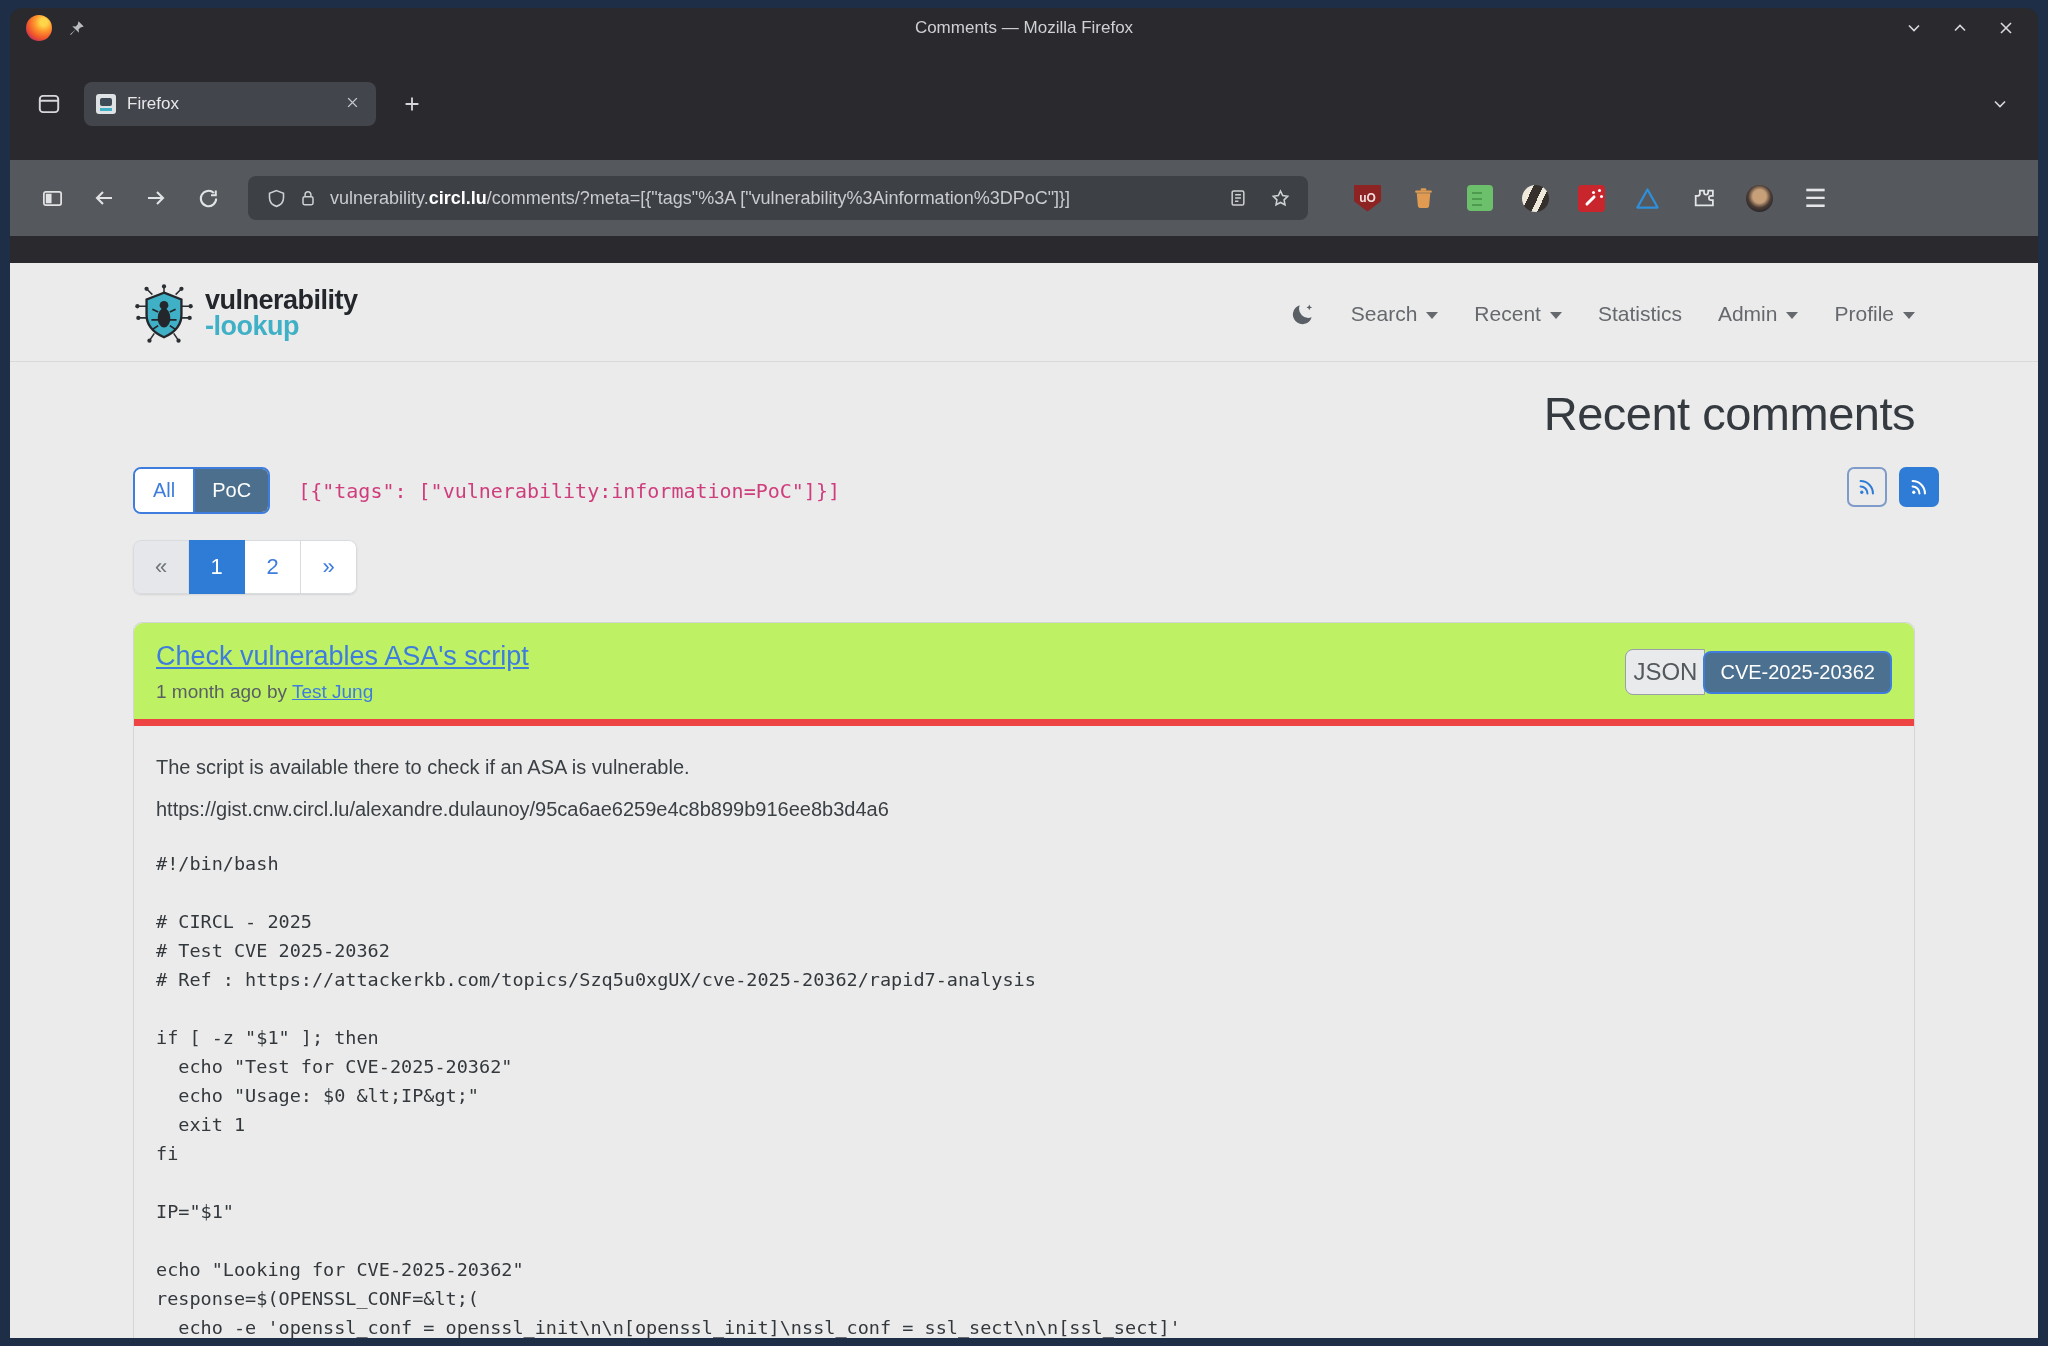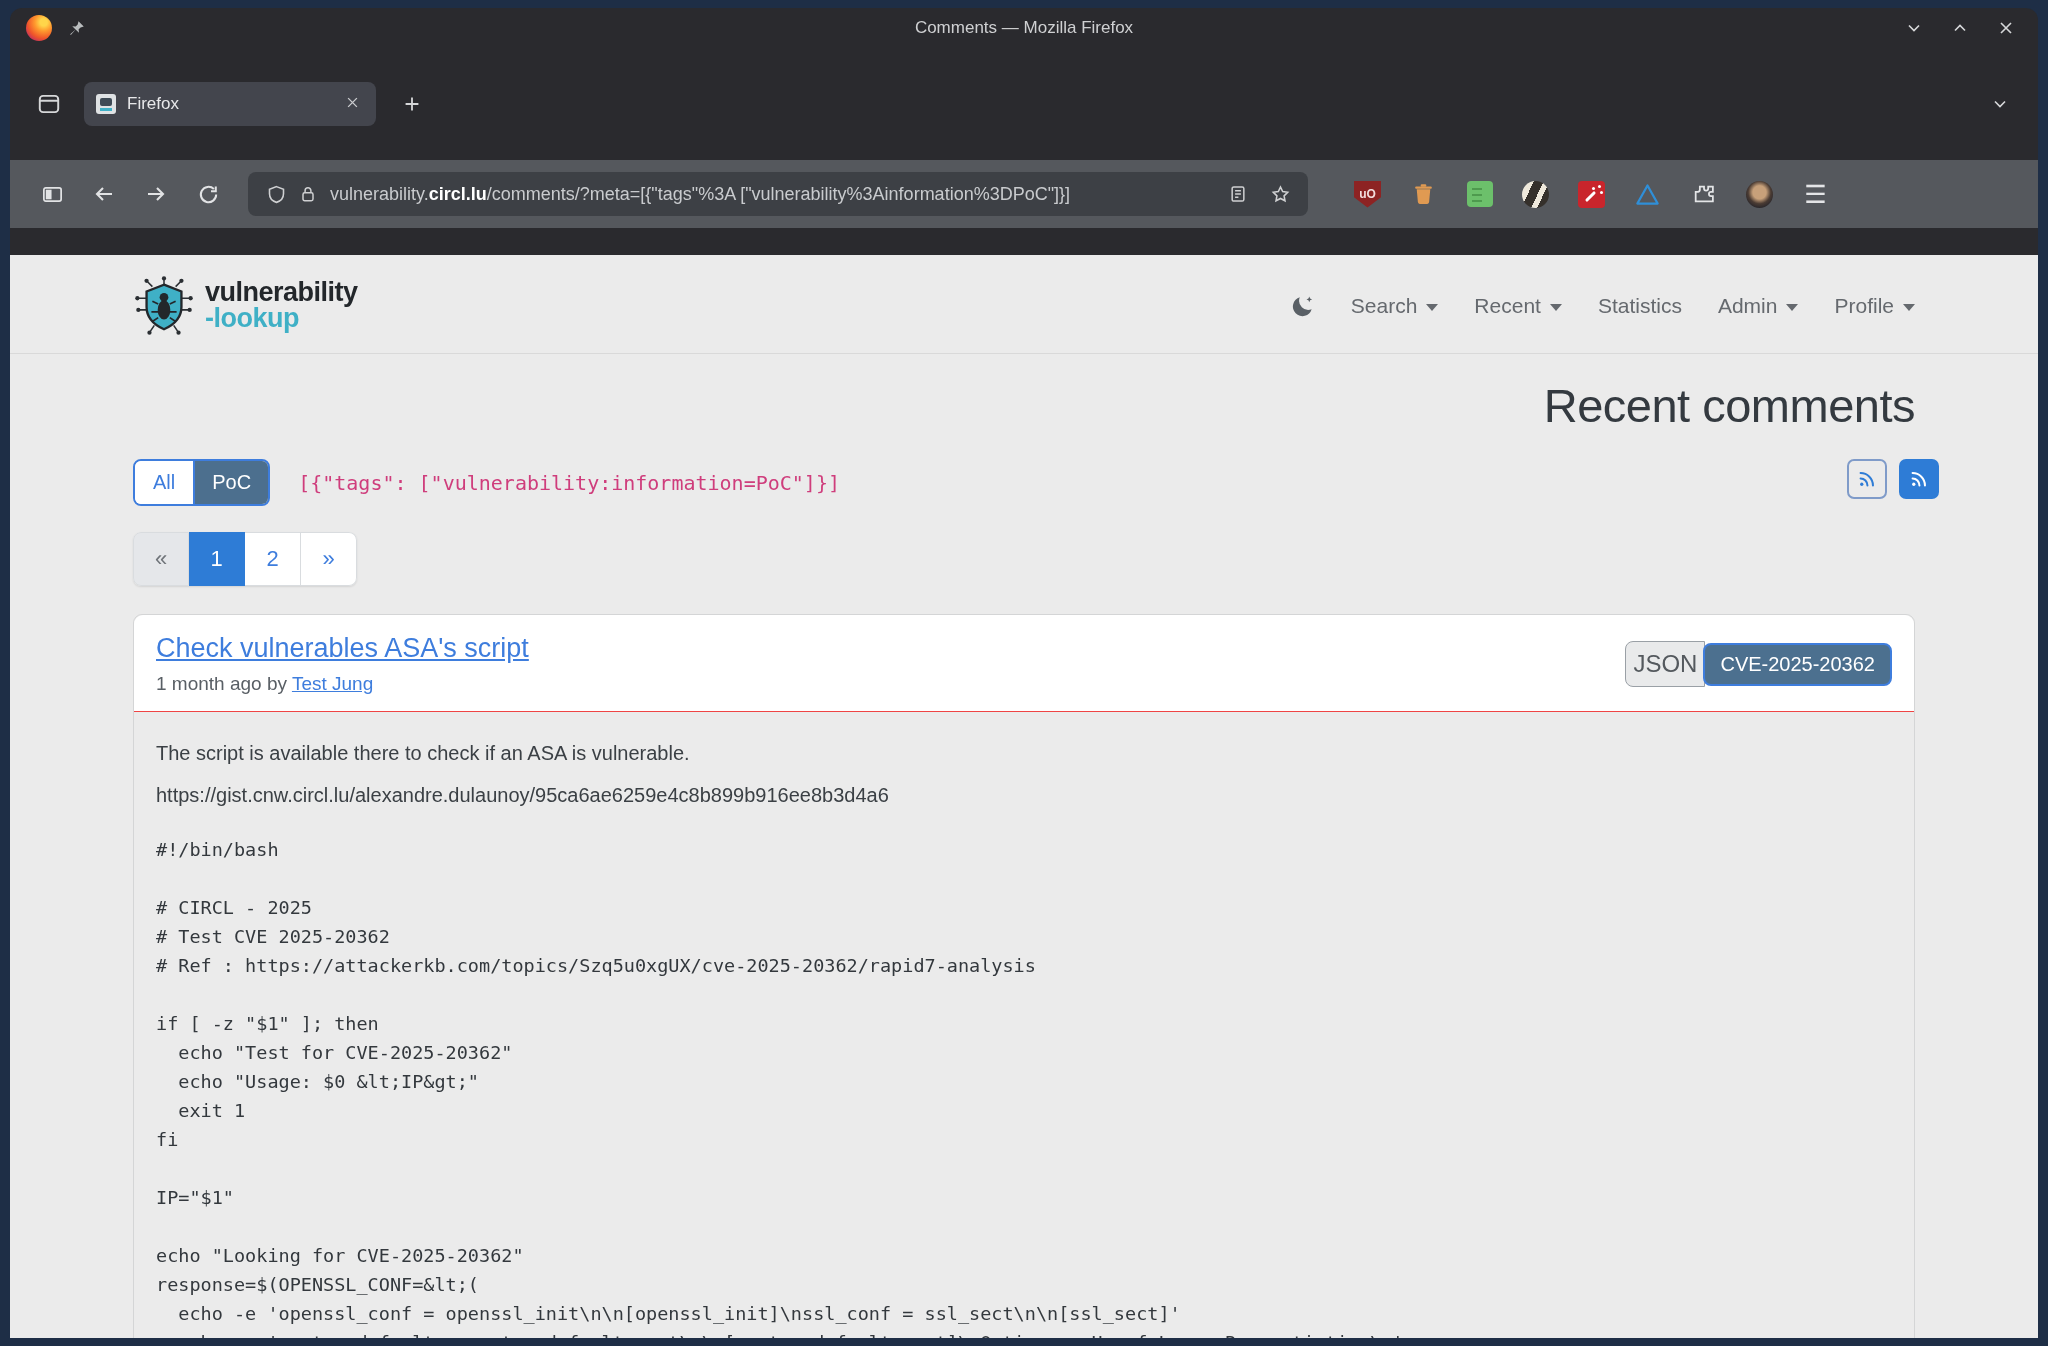--- a/index.html
+++ b/index.html
@@ -27,21 +27,21 @@
          display:flex; align-items:center; padding:0 12px; color:#e8e8ea; }
   .tab-favicon { width:20px; height:20px; border-radius:3px; background:#dfe2e4; position:relative; flex:none; }
   .tab-favicon::after { content:""; position:absolute; left:4px; top:4px; right:4px; bottom:8px; background:#3e4a55; border-radius:2px; }
   .tab-favicon::before { content:""; position:absolute; left:4px; bottom:3px; right:4px; height:3px; background:#3fb0c6; }
   .tab-label { margin-left:11px; font-size:17px; flex:1; }
   .tab-close { color:#c9cacd; padding:2px 4px; }
   .newtab-btn { margin-left:16px; width:40px; height:40px; display:flex; align-items:center; justify-content:center; }
   .alltabs-btn { position:absolute; right:18px; top:9px; width:40px; height:40px; display:flex; align-items:center; justify-content:center; }
 
   
-  .toolbar { height:68px; background:#55585d; display:flex; align-items:center; flex:none; padding:0 20px; }
+  .toolbar { height:76px; background:#55585d; display:flex; align-items:center; flex:none; padding:0 20px; }
   .tb-btn { width:44px; height:44px; display:flex; align-items:center; justify-content:center; border-radius:6px; flex:none; }
   .tb-btn + .tb-btn { margin-left:8px; }
   .urlbar { margin-left:18px; width:1060px; height:44px; background:#3d4045; border-radius:8px;
             display:flex; align-items:center; padding:0 12px; flex:none; }
   .urlbar .u-icon { display:flex; align-items:center; justify-content:center; width:32px; height:32px; flex:none; }
   .url-text { margin-left:6px; font-size:18px; color:#c9cbce; white-space:nowrap; overflow:hidden; flex:1; }
   .url-text .domain { color:#ffffff; font-weight:700; }
   .url-actions { display:flex; align-items:center; gap:10px; }
   .ext-area { display:flex; align-items:flex-start; gap:29px; margin-left:46px; }
   .ext { width:27px; height:27px; position:relative; display:flex; align-items:center; justify-content:center; }
@@ -92,21 +92,21 @@
                 box-shadow:0 1px 2px rgba(0,0,0,0.10); }
   .page-item { min-width:56px; height:54px; display:flex; align-items:center; justify-content:center;
                font-size:22px; background:#ffffff; color:#3e7ddd; border:1px solid #d9dcdf; border-left:none; }
   .page-item:first-child { border-left:1px solid #d9dcdf; border-radius:8px 0 0 8px; }
   .page-item:last-child { border-radius:0 8px 8px 0; }
   .page-item.disabled { background:#e5e7ea; color:#70757a; }
   .page-item.active { background:#2e7cd6; border-color:#2e7cd6; color:#ffffff; }
 
   
   .card { margin-top:28px; border:1px solid #d4d5d6; border-radius:9px 9px 0 0; }
-  .card-header { background:#ffffff; border-bottom:1px solid #ef4444; border-radius:9px 9px 0 0;
+  .card-header { background:#bef264; border-bottom:7px solid #ef4444; border-radius:9px 9px 0 0;
                  padding:18px 22px 16px; display:flex; align-items:center; }
   .comment-title { font-size:27px; font-weight:500; color:#3e7ddd; text-decoration:underline; }
   .comment-meta { margin-top:9px; font-size:19px; color:#595f65; }
   .comment-meta a { color:#3e7ddd; text-decoration:underline; }
   .badge-group { margin-left:auto; display:flex; align-items:center; }
   .badge-json { font-size:24px; color:#54595e; border:1px solid #9aa0a6; background:#e9eaeb;
                 border-radius:8px 0 0 8px; padding:8px 7px; }
   .badge-cve { font-size:20px; color:#ffffff; background:#4c708f; border:2px solid #3e7ddd;
                border-radius:8px; padding:8px 15px; margin-left:-2px; }
 

